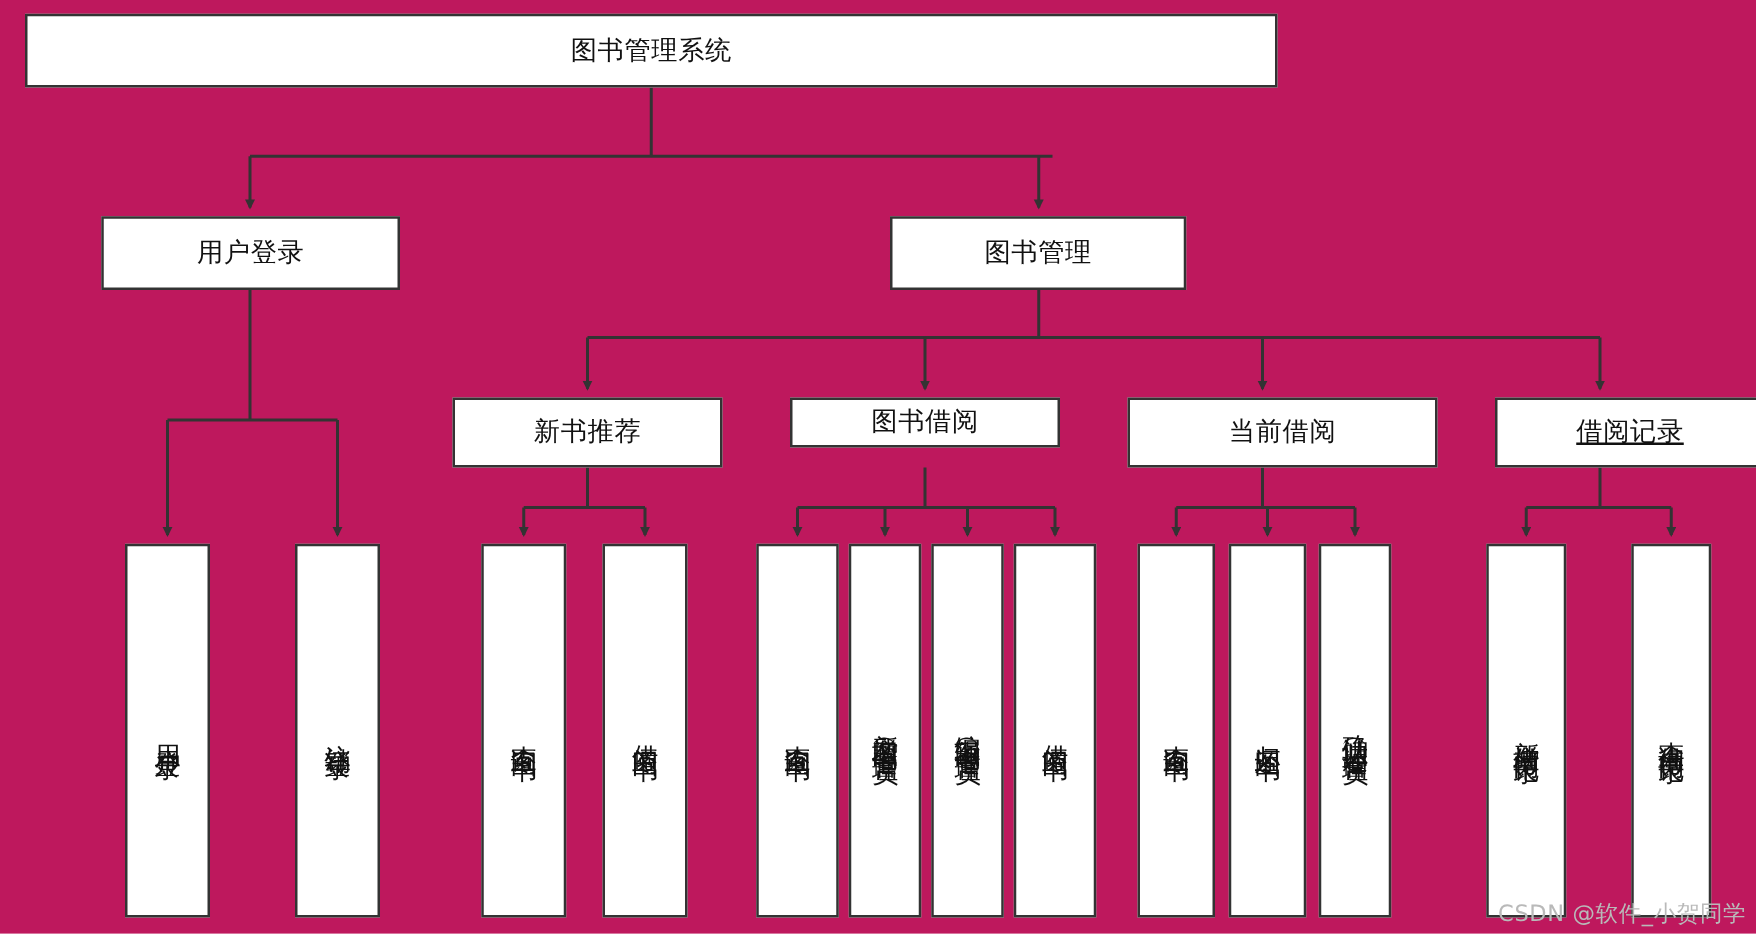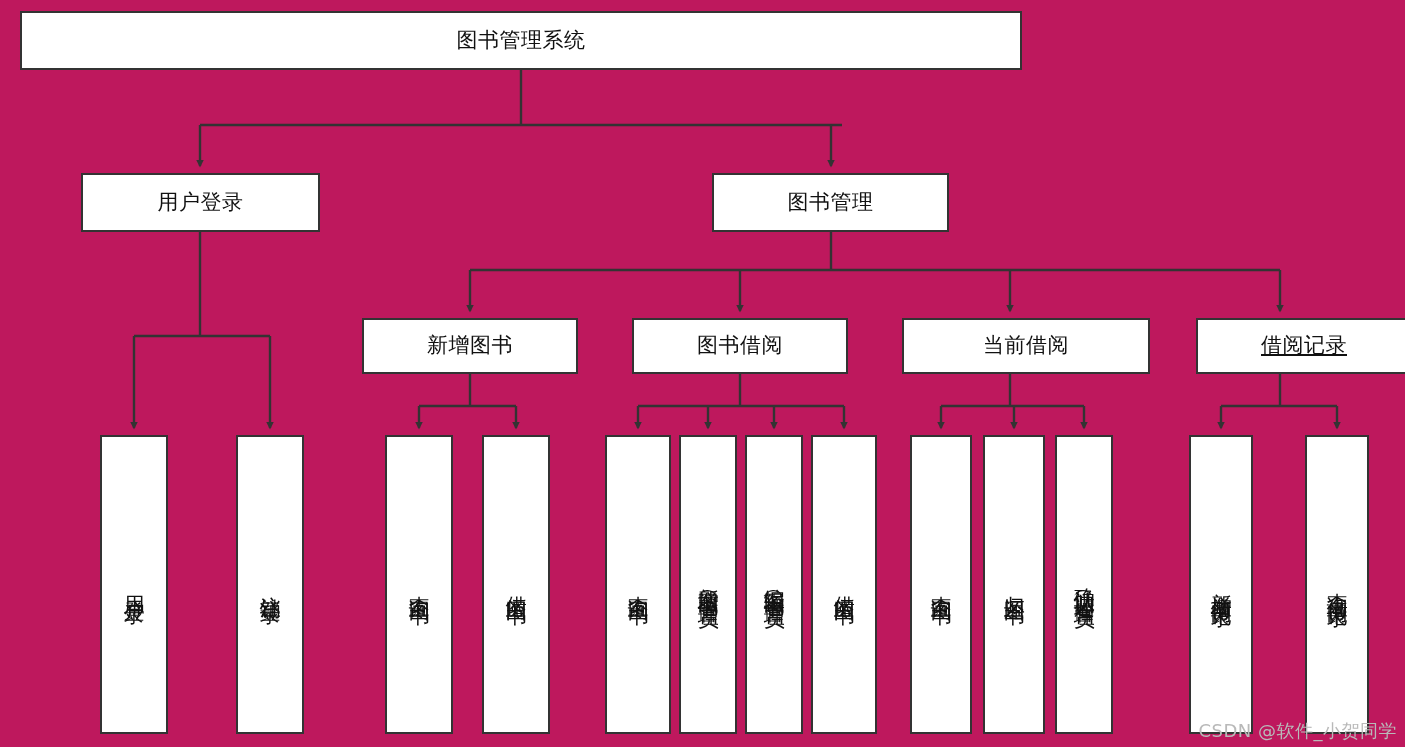--- a/index.html
+++ b/index.html
@@ -128,23 +128,23 @@
   </div>
 
   <div class="node horizontal" style="left: 81px; top: 173px; width: 239px; height: 59px; border-color: rgb(51, 51, 51); background: rgb(255, 255, 255); color: rgb(17, 17, 17);">
     <span class="label">用户登录</span>
   </div>
   <div class="node horizontal" style="left: 712px; top: 173px; width: 237px; height: 59px; border-color: rgb(51, 51, 51); background: rgb(255, 255, 255); color: rgb(17, 17, 17);">
     <span class="label">图书管理</span>
   </div>
 
   <div class="node horizontal" style="left: 362px; top: 318px; width: 216px; height: 56px; border-color: rgb(51, 51, 51); background: rgb(255, 255, 255); color: rgb(17, 17, 17);">
-    <span class="label">新增图书</span>
+    <span class="label">新书推荐</span>
   </div>
-  <div class="node horizontal" style="left: 632px; top: 318px; width: 216px; height: 56px; border-color: rgb(51, 51, 51); background: rgb(255, 255, 255); color: rgb(17, 17, 17);">
+  <div class="node horizontal" style="left: 632px; top: 318px; width: 216px; height: 40px; border-color: rgb(51, 51, 51); background: rgb(255, 255, 255); color: rgb(17, 17, 17);">
     <span class="label">图书借阅</span>
   </div>
   <div class="node horizontal" style="left: 902px; top: 318px; width: 248px; height: 56px; border-color: rgb(51, 51, 51); background: rgb(255, 255, 255); color: rgb(17, 17, 17);">
     <span class="label">当前借阅</span>
   </div>
   <div class="node horizontal" style="left: 1196px; top: 318px; width: 216px; height: 56px; border-color: rgb(51, 51, 51); background: rgb(255, 255, 255); color: rgb(17, 17, 17); text-decoration: underline;">
     <span class="label">借阅记录</span>
   </div>
 
   <div class="node vertical" style="left: 100px; top: 435px; width: 68px; height: 299px; border-color: rgb(51, 51, 51); background: rgb(255, 255, 255); color: rgb(17, 17, 17);">

